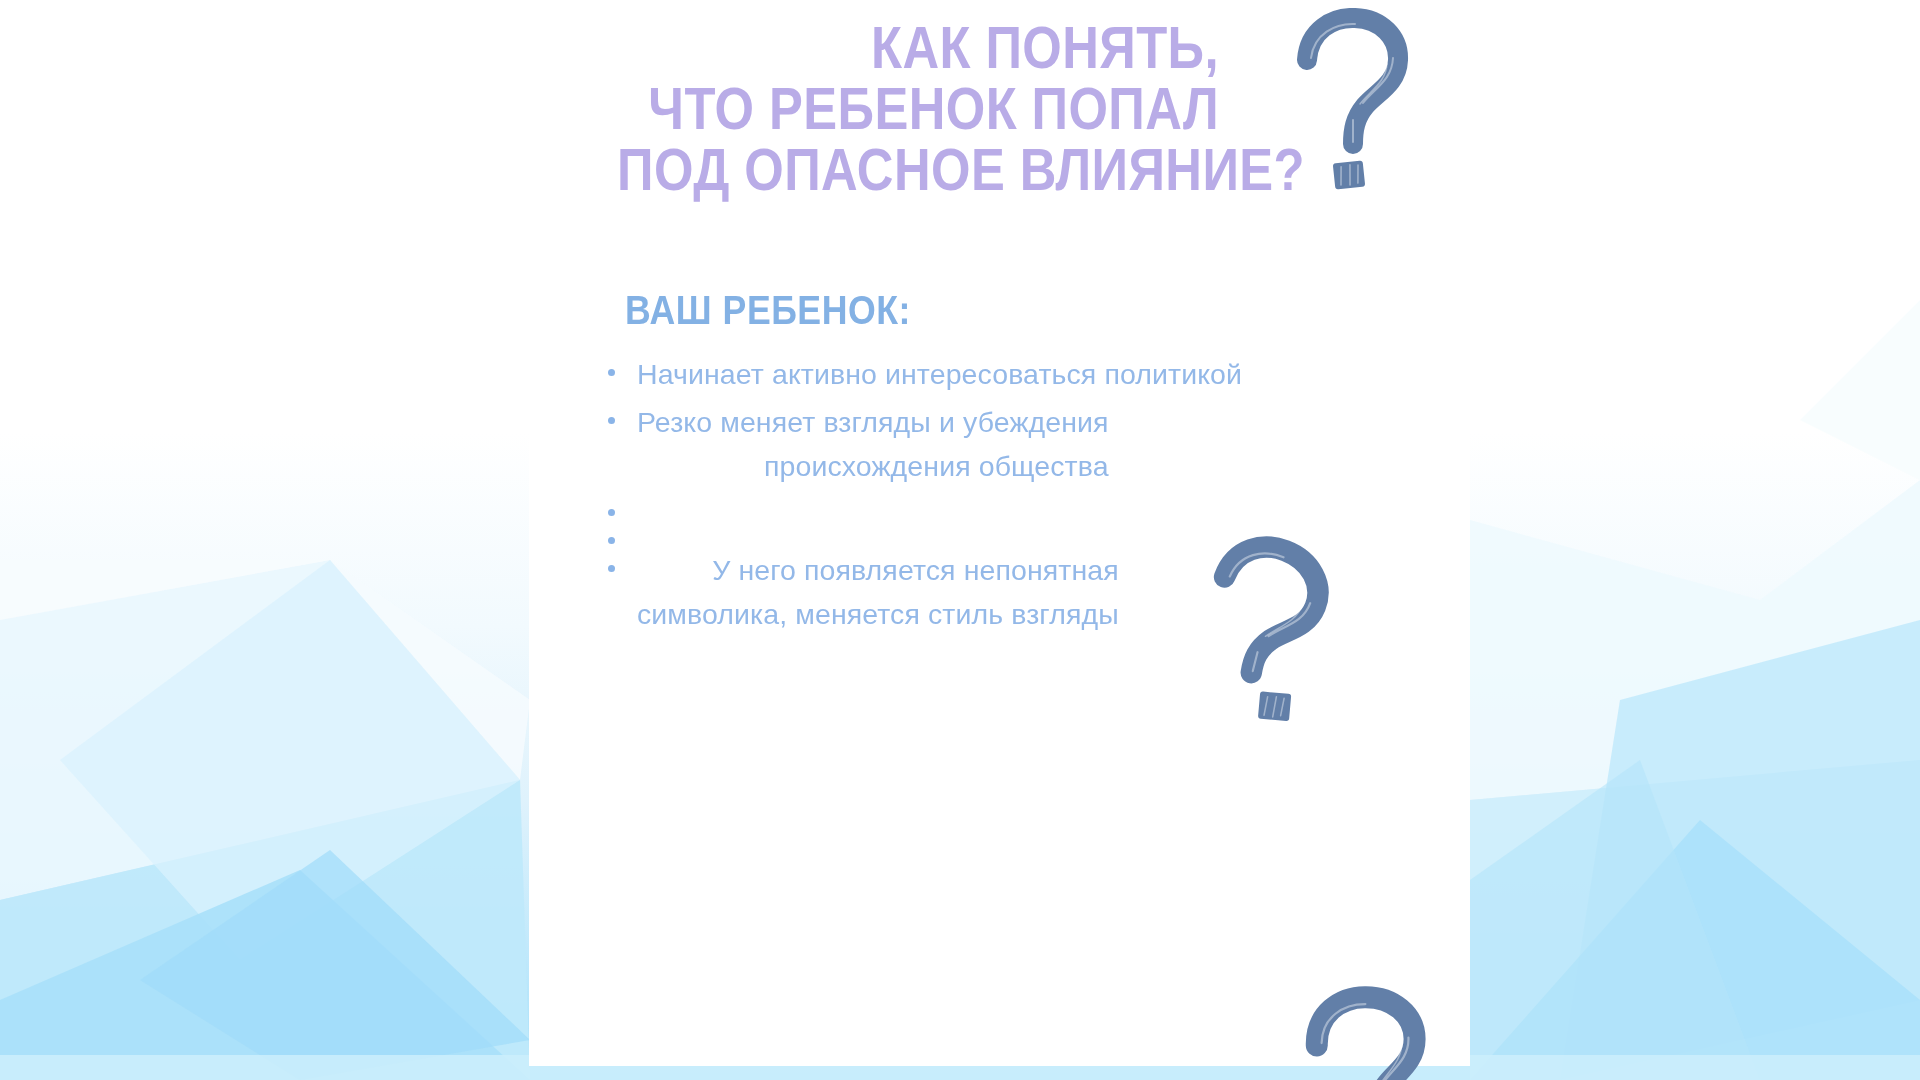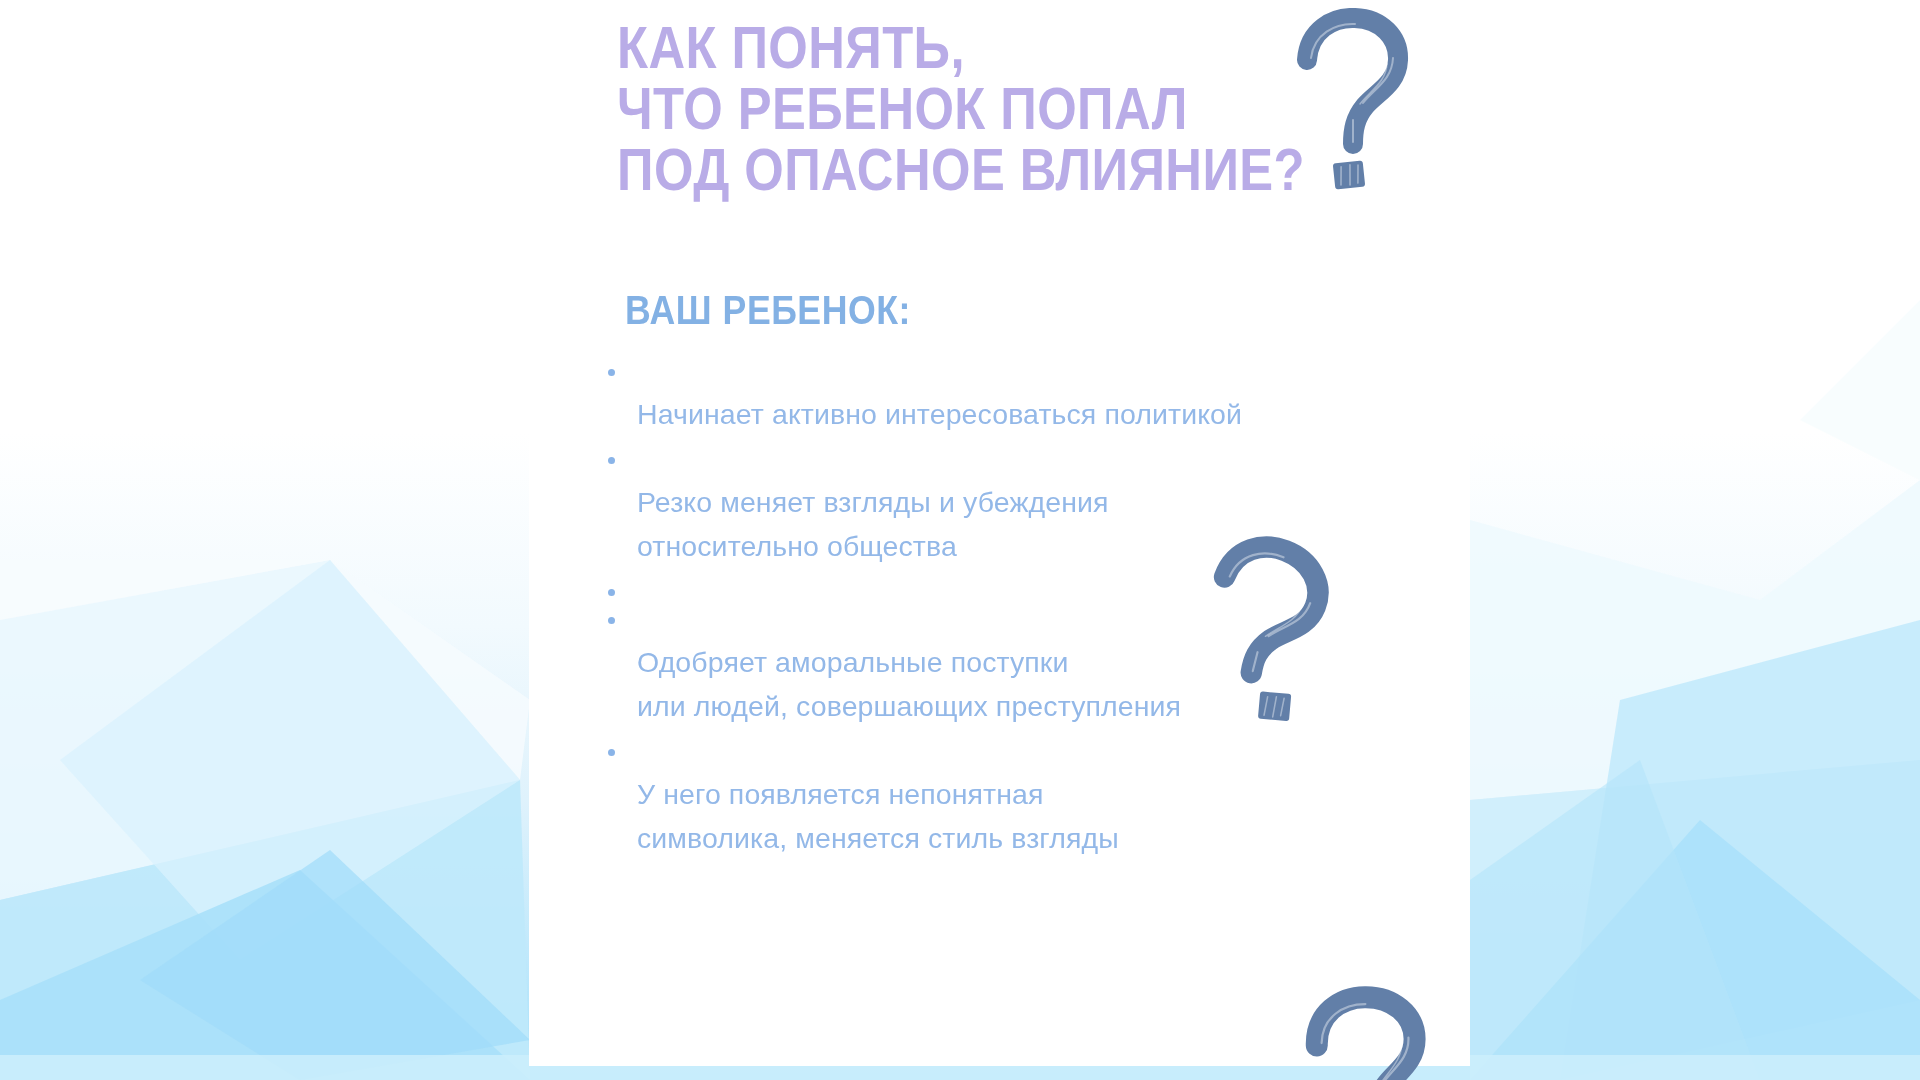--- a/index.html
+++ b/index.html
@@ -12,20 +12,21 @@
     background: #ffffff;
     font-family: "Liberation Sans", sans-serif;
   }
 
   #slide {
     position: relative;
     width: 1920px;
     height: 1080px;
     overflow: hidden;
     background: #ffffff;
+    text-align: right;
   }
 
   
   #bg-layer {
     position: absolute;
     inset: 0;
     background: linear-gradient(to bottom, #ffffff 0%, #ffffff 40%, #f2fafe 58%, #dff2fc 74%, #b8e6fb 92%, #a9e0fa 100%);
   }
   #bg-poly {
     position: absolute;
@@ -105,21 +106,20 @@
     margin-right: 22px;
   }
   .bullet-text {
     font-family: "Liberation Sans", sans-serif;
     font-weight: 400;
     font-size: 28.5px;
     line-height: 44px;
     color: #93b8e8;
     letter-spacing: 0.1px;
     white-space: pre-line;
-    margin-top: 40px;
   }
 
   
   .qmark {
     position: absolute;
     z-index: 14;
     pointer-events: none;
   }
   #qmark-top    { left: 1285px; top: 8px;    width: 135px; height: 190px; }
   #qmark-middle { left: 1190px; top: 535px;  width: 140px; height: 185px; transform: rotate(17deg); }
@@ -180,29 +180,27 @@
   <div id="subtitle">ВАШ РЕБЕНОК:</div>
 
   <div id="bullet-list">
     <div class="bullet-row">
       <span class="bullet-dot"></span>
       <span class="bullet-text">Начинает активно интересоваться политикой</span>
     </div>
     <div class="bullet-row">
       <span class="bullet-dot"></span>
       <span class="bullet-text">Резко меняет взгляды и убеждения
-относительно общества</span>
-    </div>
-    <div class="bullet-row">
-      <span class="bullet-dot"></span>
-    </div>
-    <div class="bullet-row">
-      <span class="bullet-dot"></span>
-      <span class="bullet-text">Одобряет аморальные поступки
-или людей, совершающих преступления</span>
+происхождения общества</span>
+    </div>
+    <div class="bullet-row">
+      <span class="bullet-dot"></span>
+    </div>
+    <div class="bullet-row">
+      <span class="bullet-dot"></span>
     </div>
     <div class="bullet-row">
       <span class="bullet-dot"></span>
       <span class="bullet-text">У него появляется непонятная
 символика, меняется стиль взгляды</span>
     </div>
   </div>
 
   <div class="qmark" id="qmark-top">
     <svg viewBox="0 0 135 190">

